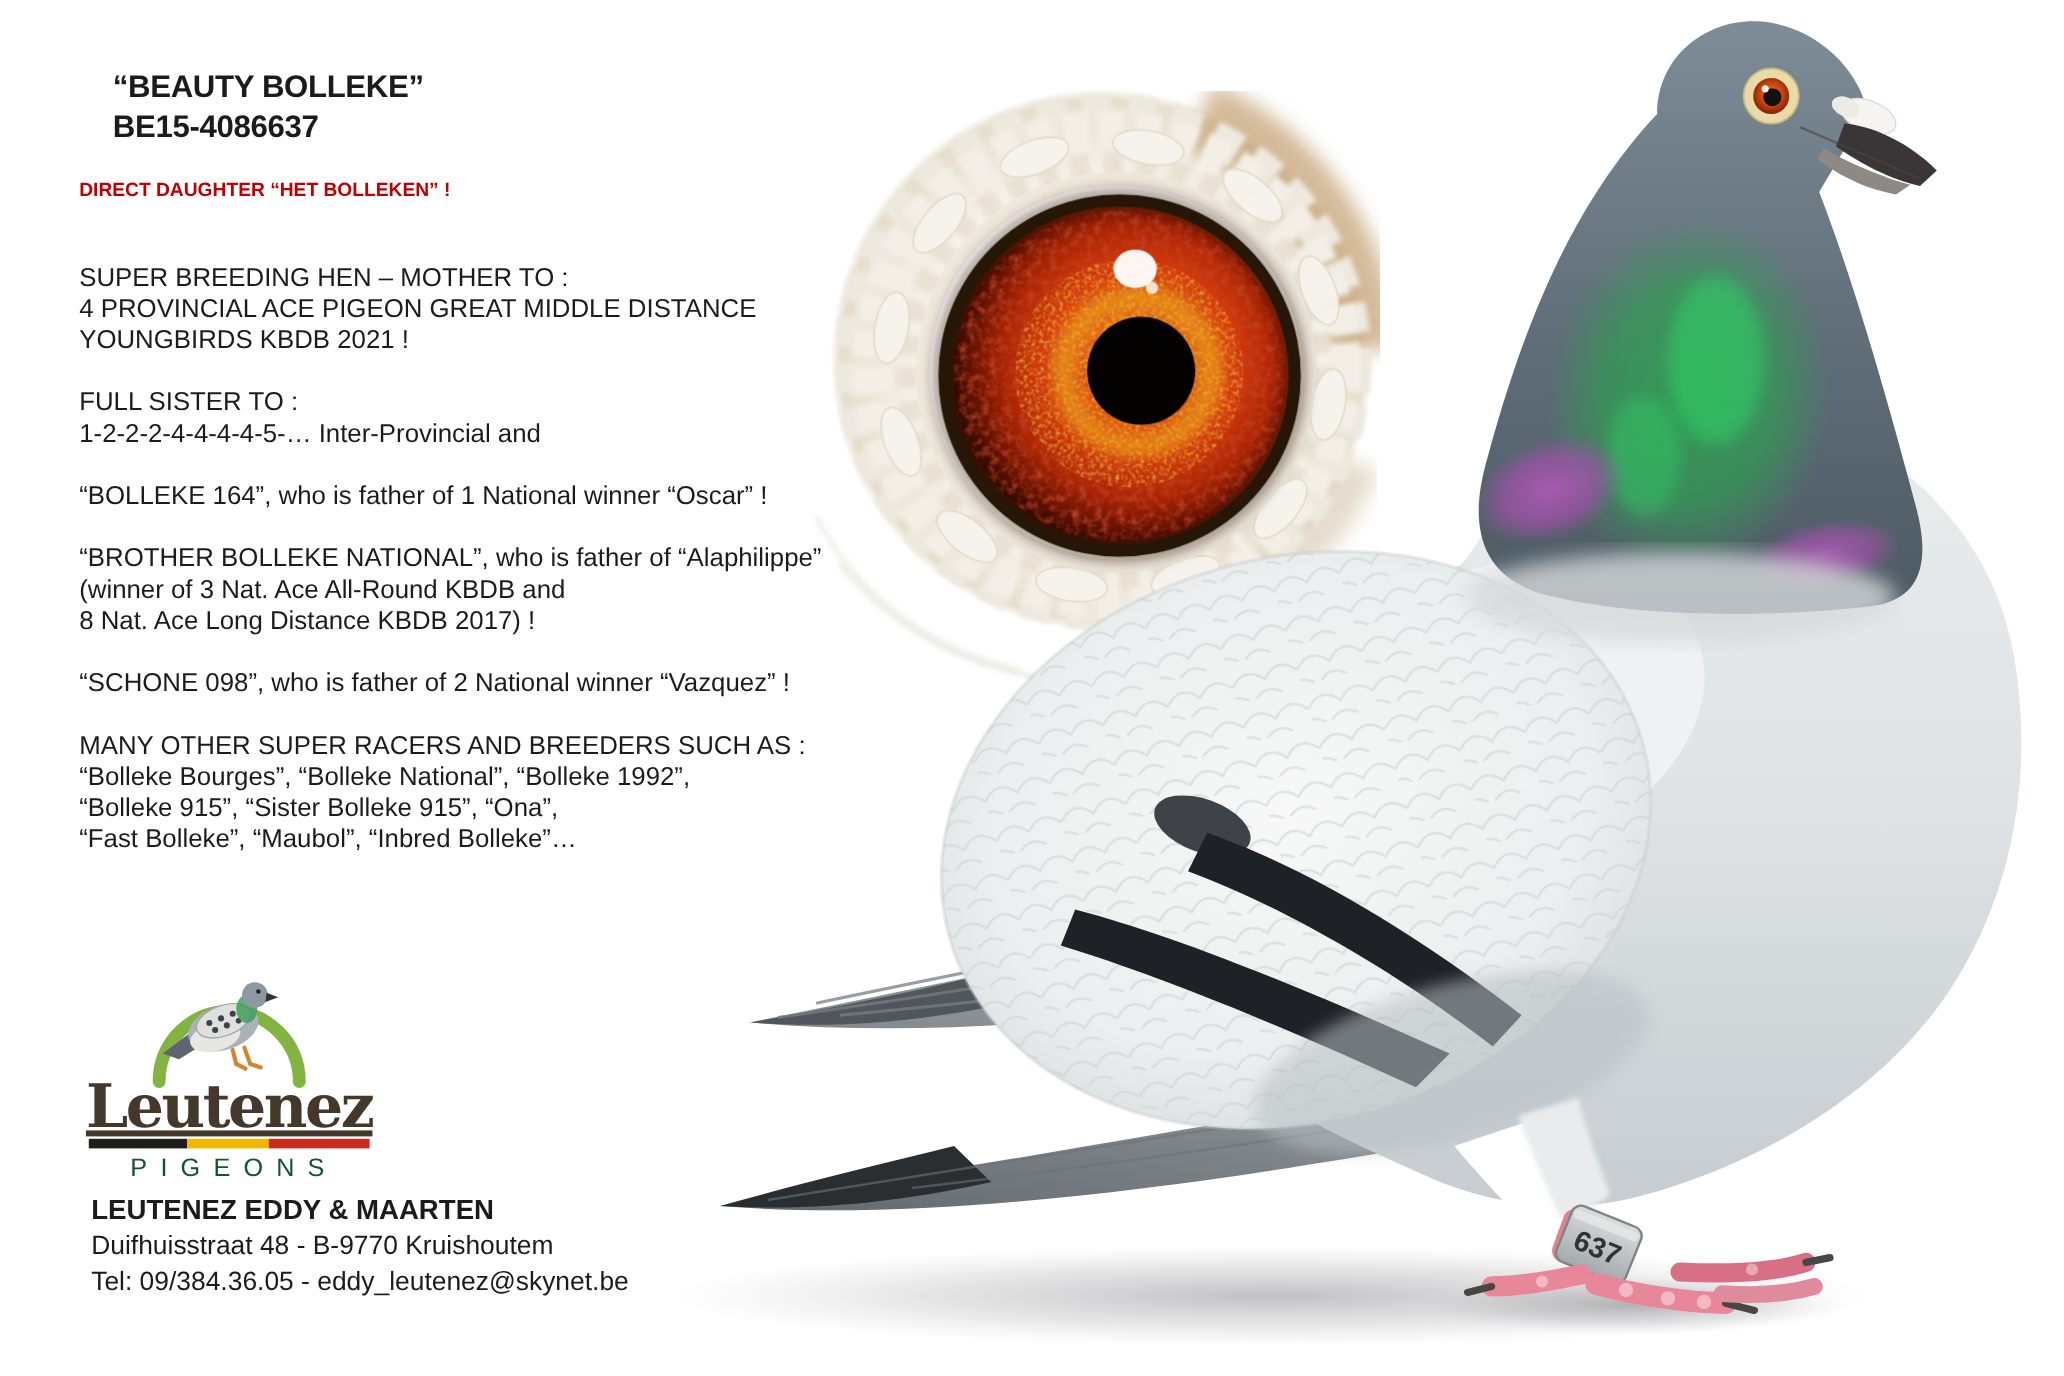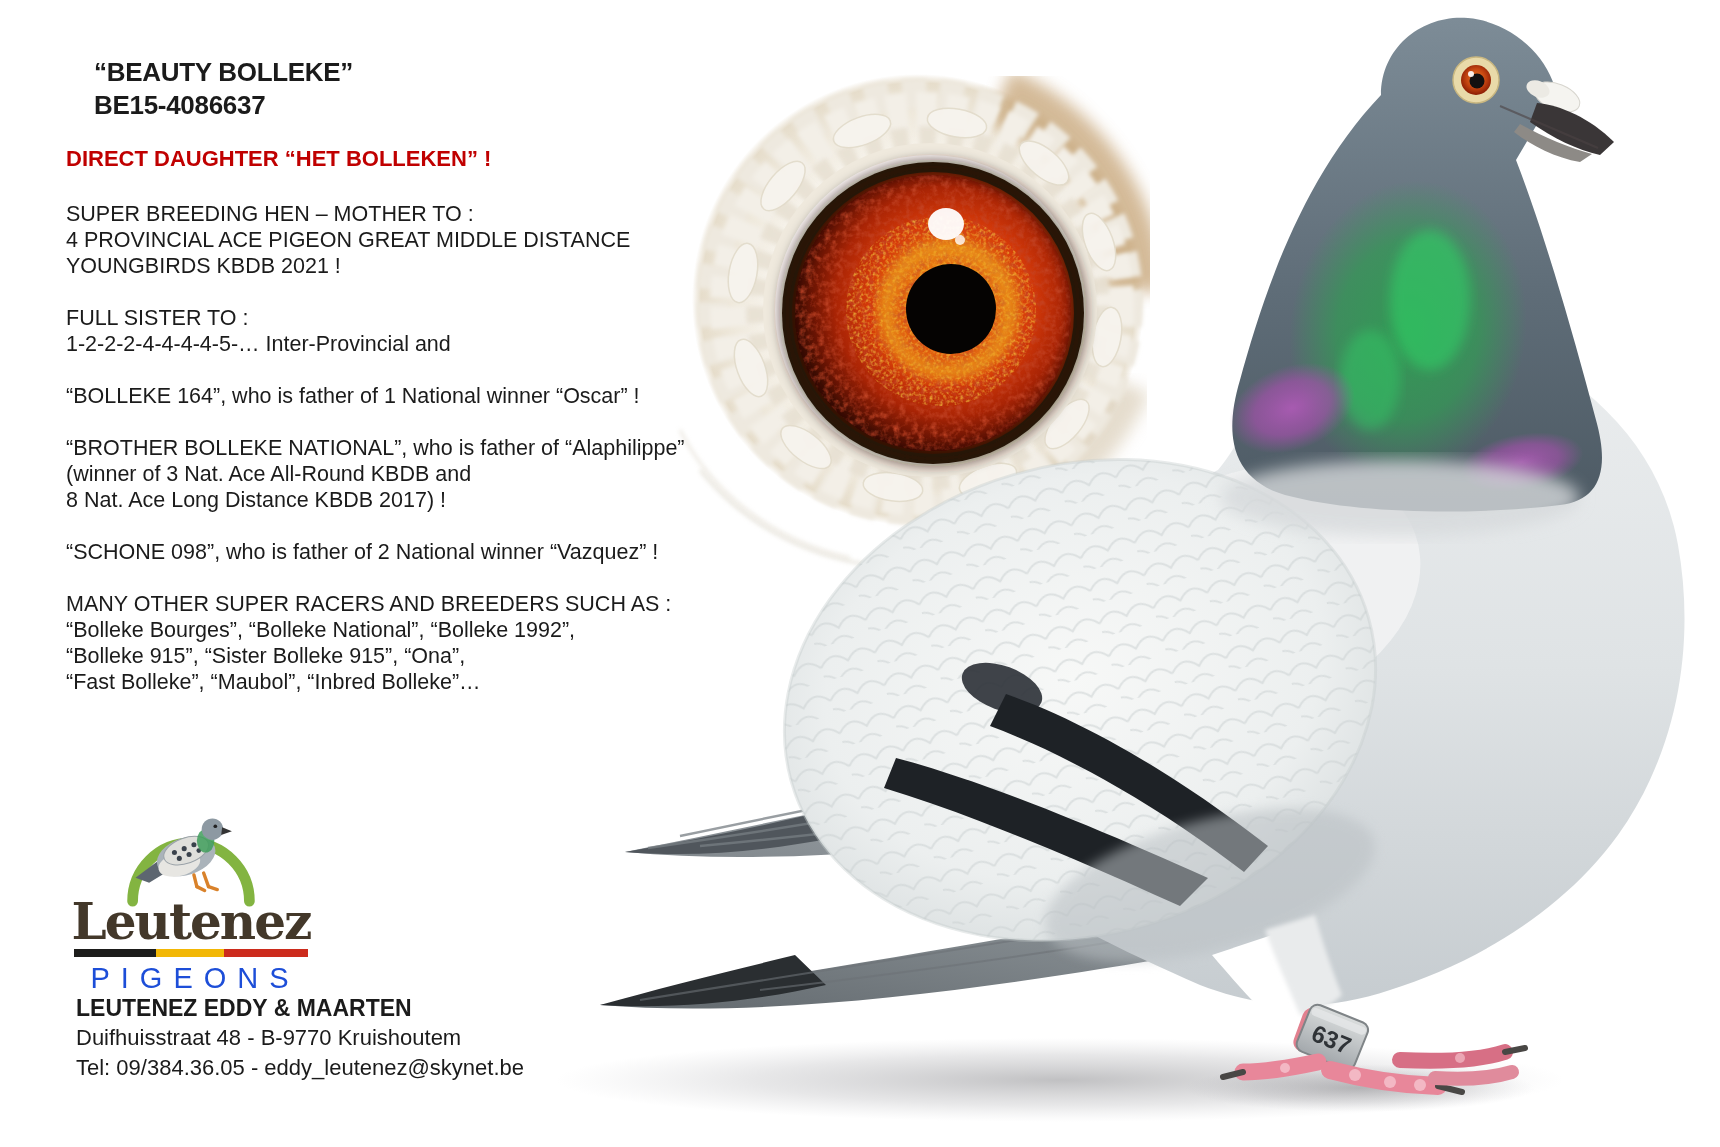--- a/index.html
+++ b/index.html
@@ -14,38 +14,38 @@
   }
   #art { position:absolute; left:0; top:0; width:1720px; height:1147px; }
 
   
   .copy {
     position: absolute; left: 66px; top: 56px; width: 680px;
     font-size: 21.5px; line-height: 26px; z-index: 5;
   }
   .copy div { white-space: nowrap; }
   .title { font-size: 26px; line-height: 33px; font-weight: bold; letter-spacing: -0.3px; margin-bottom: 24px; margin-left: 28px; }
-  .red  { font-weight: bold; color: #c00000; font-size: 22px; line-height: 26px; margin-bottom: 29px; white-space: nowrap; }
+  .red  { font-weight: bold; color: #c00000; font-size: 16px; line-height: 26px; margin-bottom: 46px; white-space: nowrap; }
   .sec  { margin-bottom: 26px; }
   .b    { font-weight: normal; }
 
   
   .logo { position:absolute; left:66px; top:763px; width:250px; text-align:center; z-index:6; }
   .logo-icon { display:block; margin:0 auto; }
   .wordmark {
     font-family: "DejaVu Serif", serif;
     font-weight: bold; font-size: 50px; line-height: 46px;
-    letter-spacing: -2px; color: #43382a; margin-top: -10px;
+    letter-spacing: -2px; color: #43382a; margin-top: -10px; text-decoration: underline;
   }
   .flagbar { display:flex; width:234px; height:8px; margin:4px auto 5px auto; }
   .flagbar span { display:block; height:100%; }
   .f1 { width:35%; background:#1d1d1b; }
   .f2 { width:29%; background:#f2b705; }
   .f3 { width:36%; background:#cc2b1c; }
-  .pigeons { font-size:29px; letter-spacing:11px; color:#1d4ed8; padding-left:8px; }
+  .pigeons { font-size:21px; letter-spacing:11px; color:#14532d; padding-left:8px; }
 
   
   .contact { position:absolute; left:76px; top:993px; font-size:22px; line-height:30px; z-index:6; white-space:nowrap; }
   .cname { font-weight:bold; font-size:23px; }
 </style>
 </head>
 <body>
 
 <div id="canvas">
 

